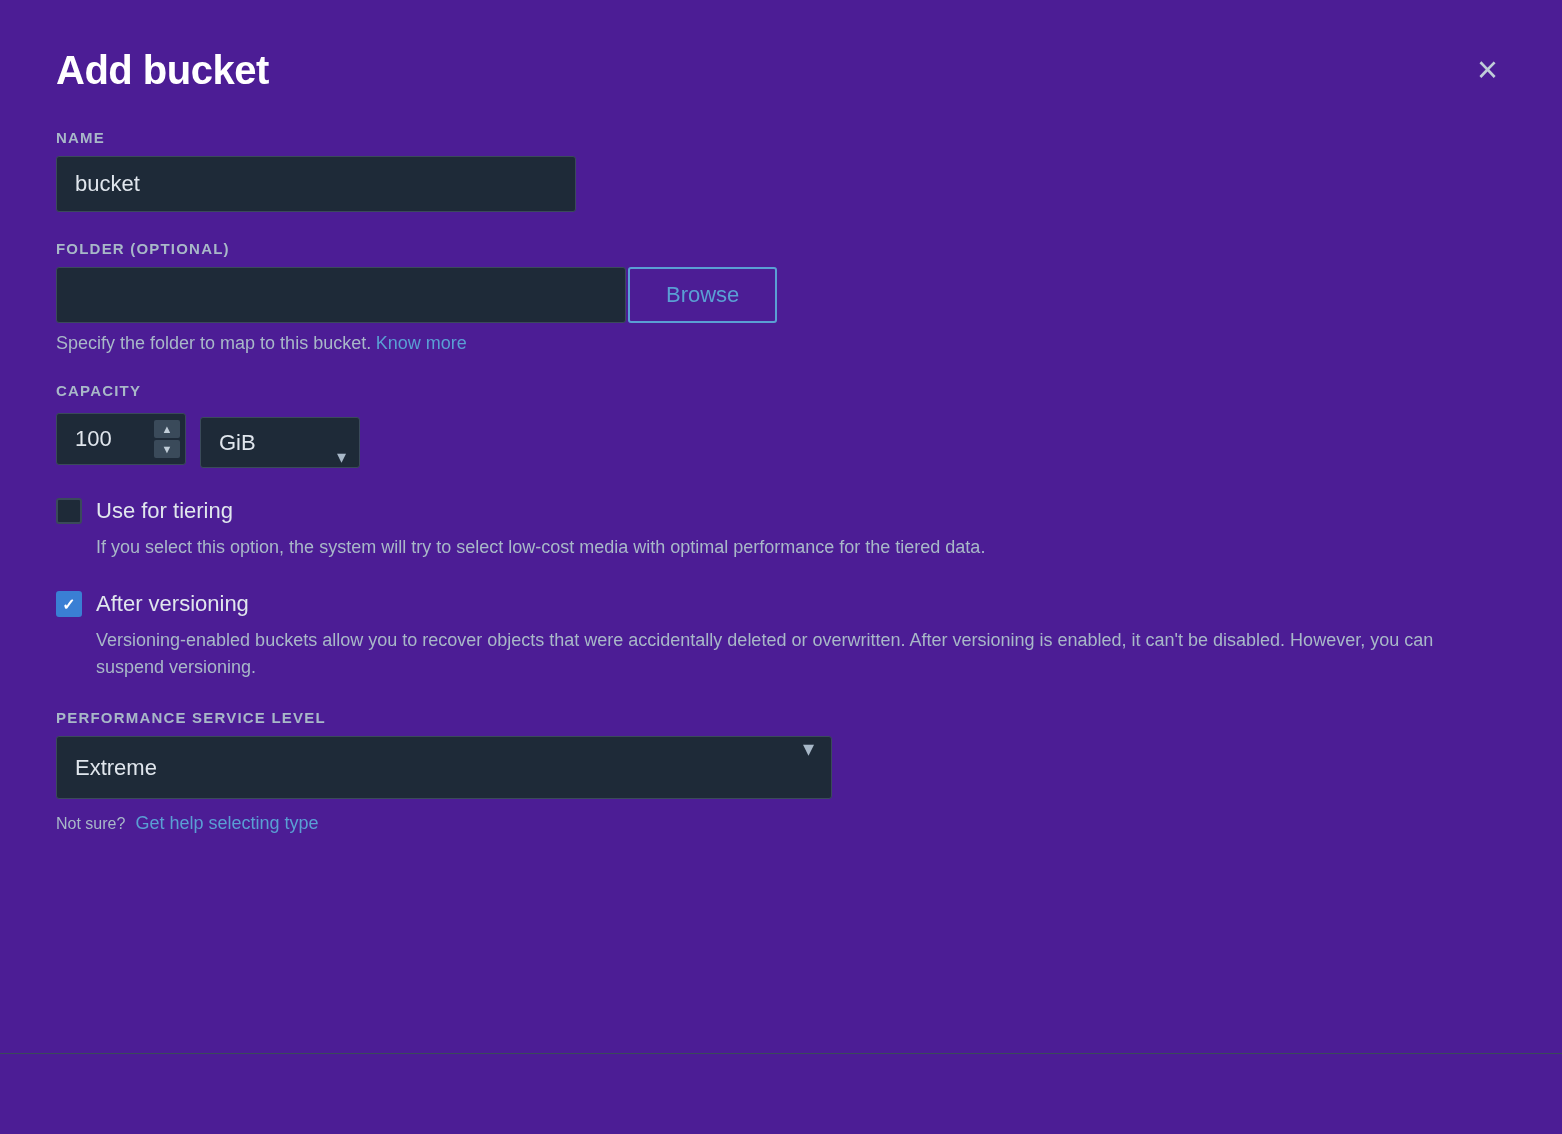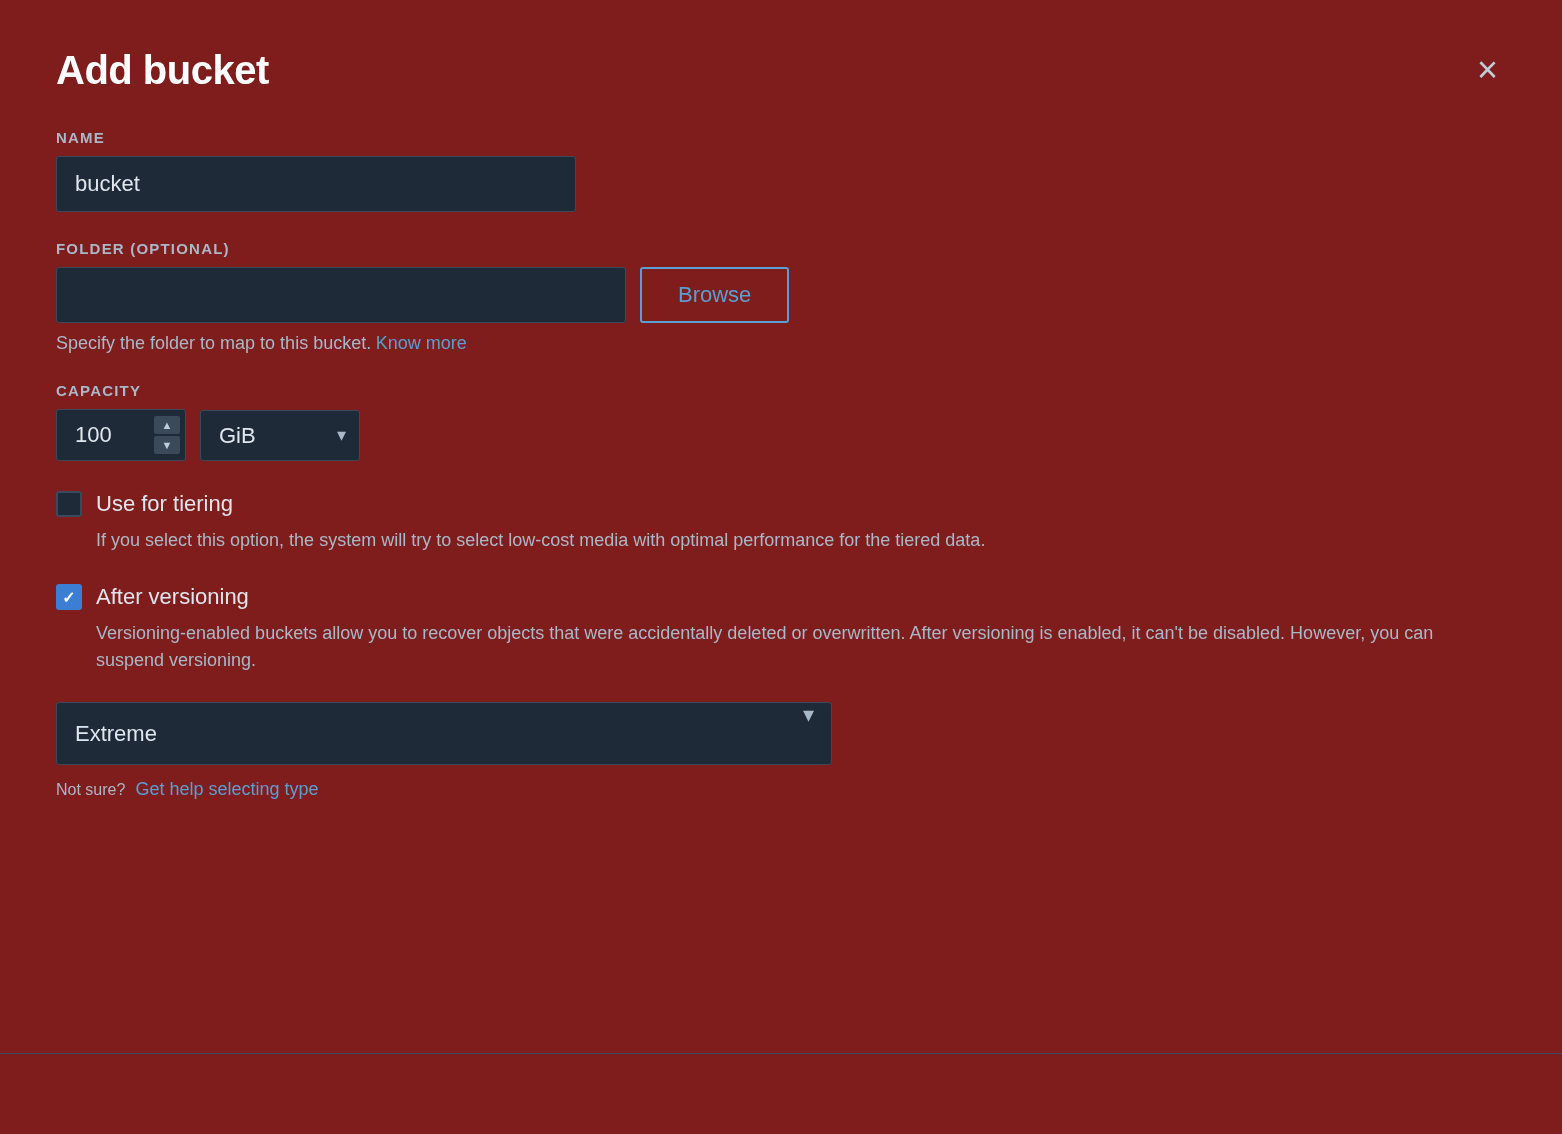--- a/index.html
+++ b/index.html
@@ -14,21 +14,21 @@
       color: #e0e6ed;
       width: 1562px;
       min-height: 1134px;
       display: flex;
       justify-content: center;
       align-items: flex-start;
       padding: 0;
     }
 
     .dialog {
-      background-color: #7f1d1d;
+      background-color: #4c1d95;
       width: 1562px;
       min-height: 1134px;
       padding: 48px 56px 51px 56px;
       position: relative;
     }
 
     .dialog-header {
       display: flex;
       justify-content: space-between;
       align-items: flex-start;
@@ -72,21 +72,21 @@
       font-size: 22px;
       padding: 14px 18px;
       border-radius: 3px;
       outline: none;
       width: 520px;
     }
 
     .folder-row {
       display: flex;
       align-items: center;
-      gap: 14px;
+      gap: 2px;
       margin-bottom: 10px;
     }
 
     .folder-input {
       background-color: #1e2a38;
       border: 1.5px solid #3a4a5a;
       color: #e0e6ed;
       font-size: 22px;
       padding: 14px 18px;
       border-radius: 3px;
@@ -161,21 +161,22 @@
       cursor: pointer;
       display: flex;
       align-items: center;
       justify-content: center;
       border-radius: 2px;
     }
 
     .unit-select-wrapper {
       position: relative;
       display: flex;
-      align-items: center;
+      align-items: flex-end;
+      margin-top: 8px;
     }
 
     .unit-select {
       background-color: #1e2a38;
       border: 1.5px solid #3a4a5a;
       color: #e0e6ed;
       font-size: 22px;
       padding: 12px 44px 12px 18px;
       border-radius: 3px;
       outline: none;
@@ -357,20 +358,21 @@
         <div class="custom-checkbox checked">
           <span class="checkmark">✓</span>
         </div>
       </div>
       <span class="checkbox-label">After versioning</span>
     </div>
     <div class="checkbox-description">Versioning-enabled buckets allow you to recover objects that were accidentally deleted or overwritten. After versioning is enabled, it can't be disabled. However, you can suspend versioning.</div>
   </div>
 
   <div class="field-section">
+    <div class="field-label">PERFORMANCE SERVICE LEVEL</div>
     <div class="performance-select-wrapper">
       <select class="performance-select">
         <option>Extreme</option>
         <option>Performance</option>
         <option>Standard</option>
         <option>Economy</option>
       </select>
       <span class="performance-chevron">▾</span>
     </div>
     <div class="not-sure-row">

